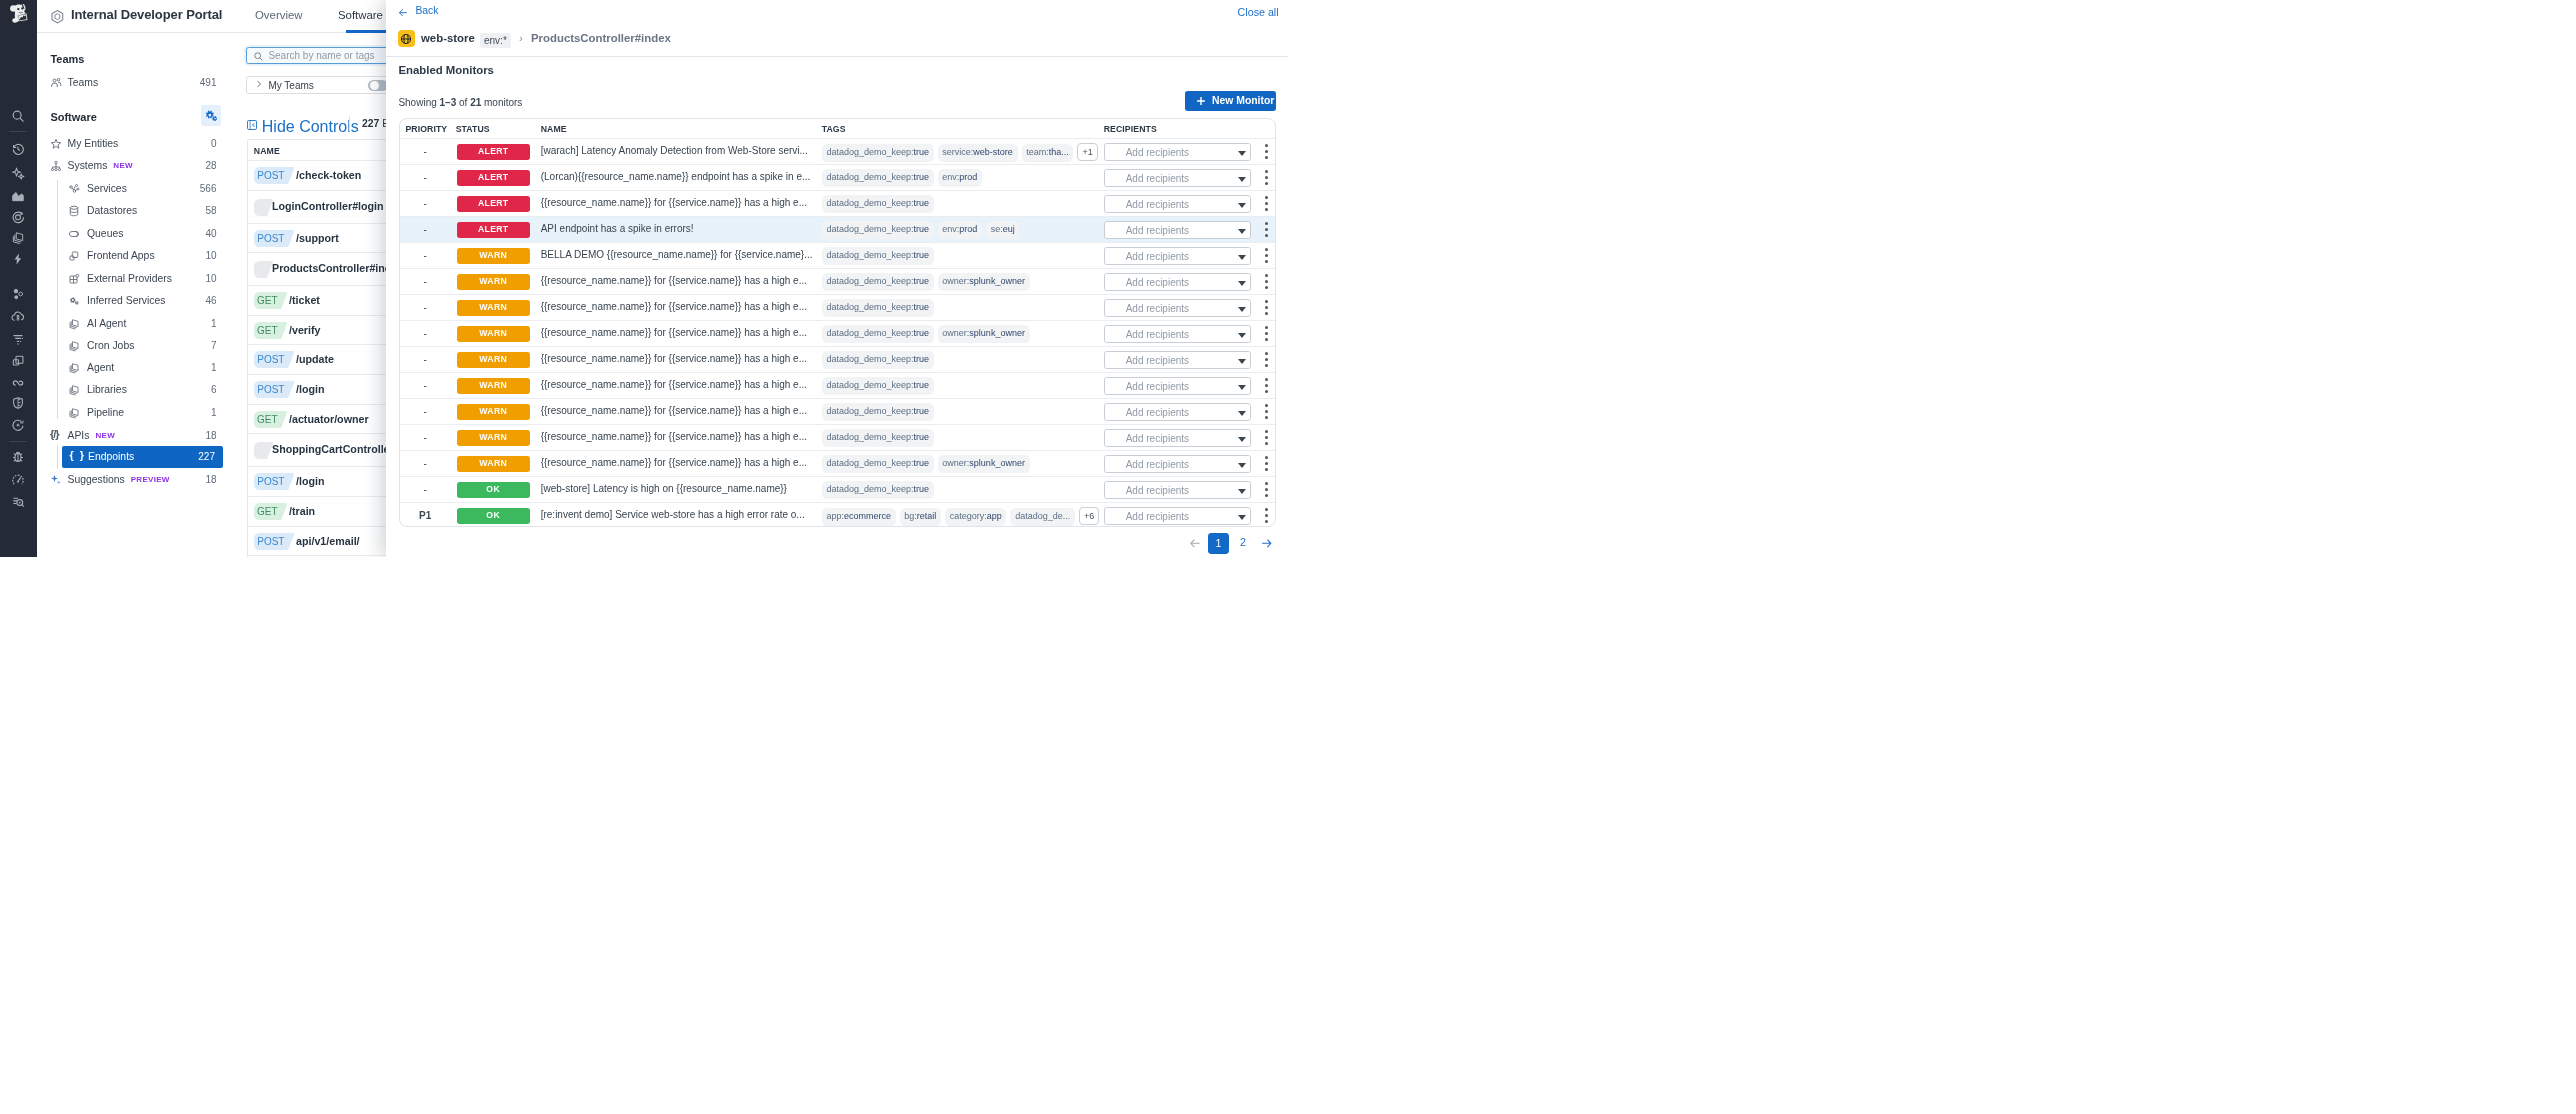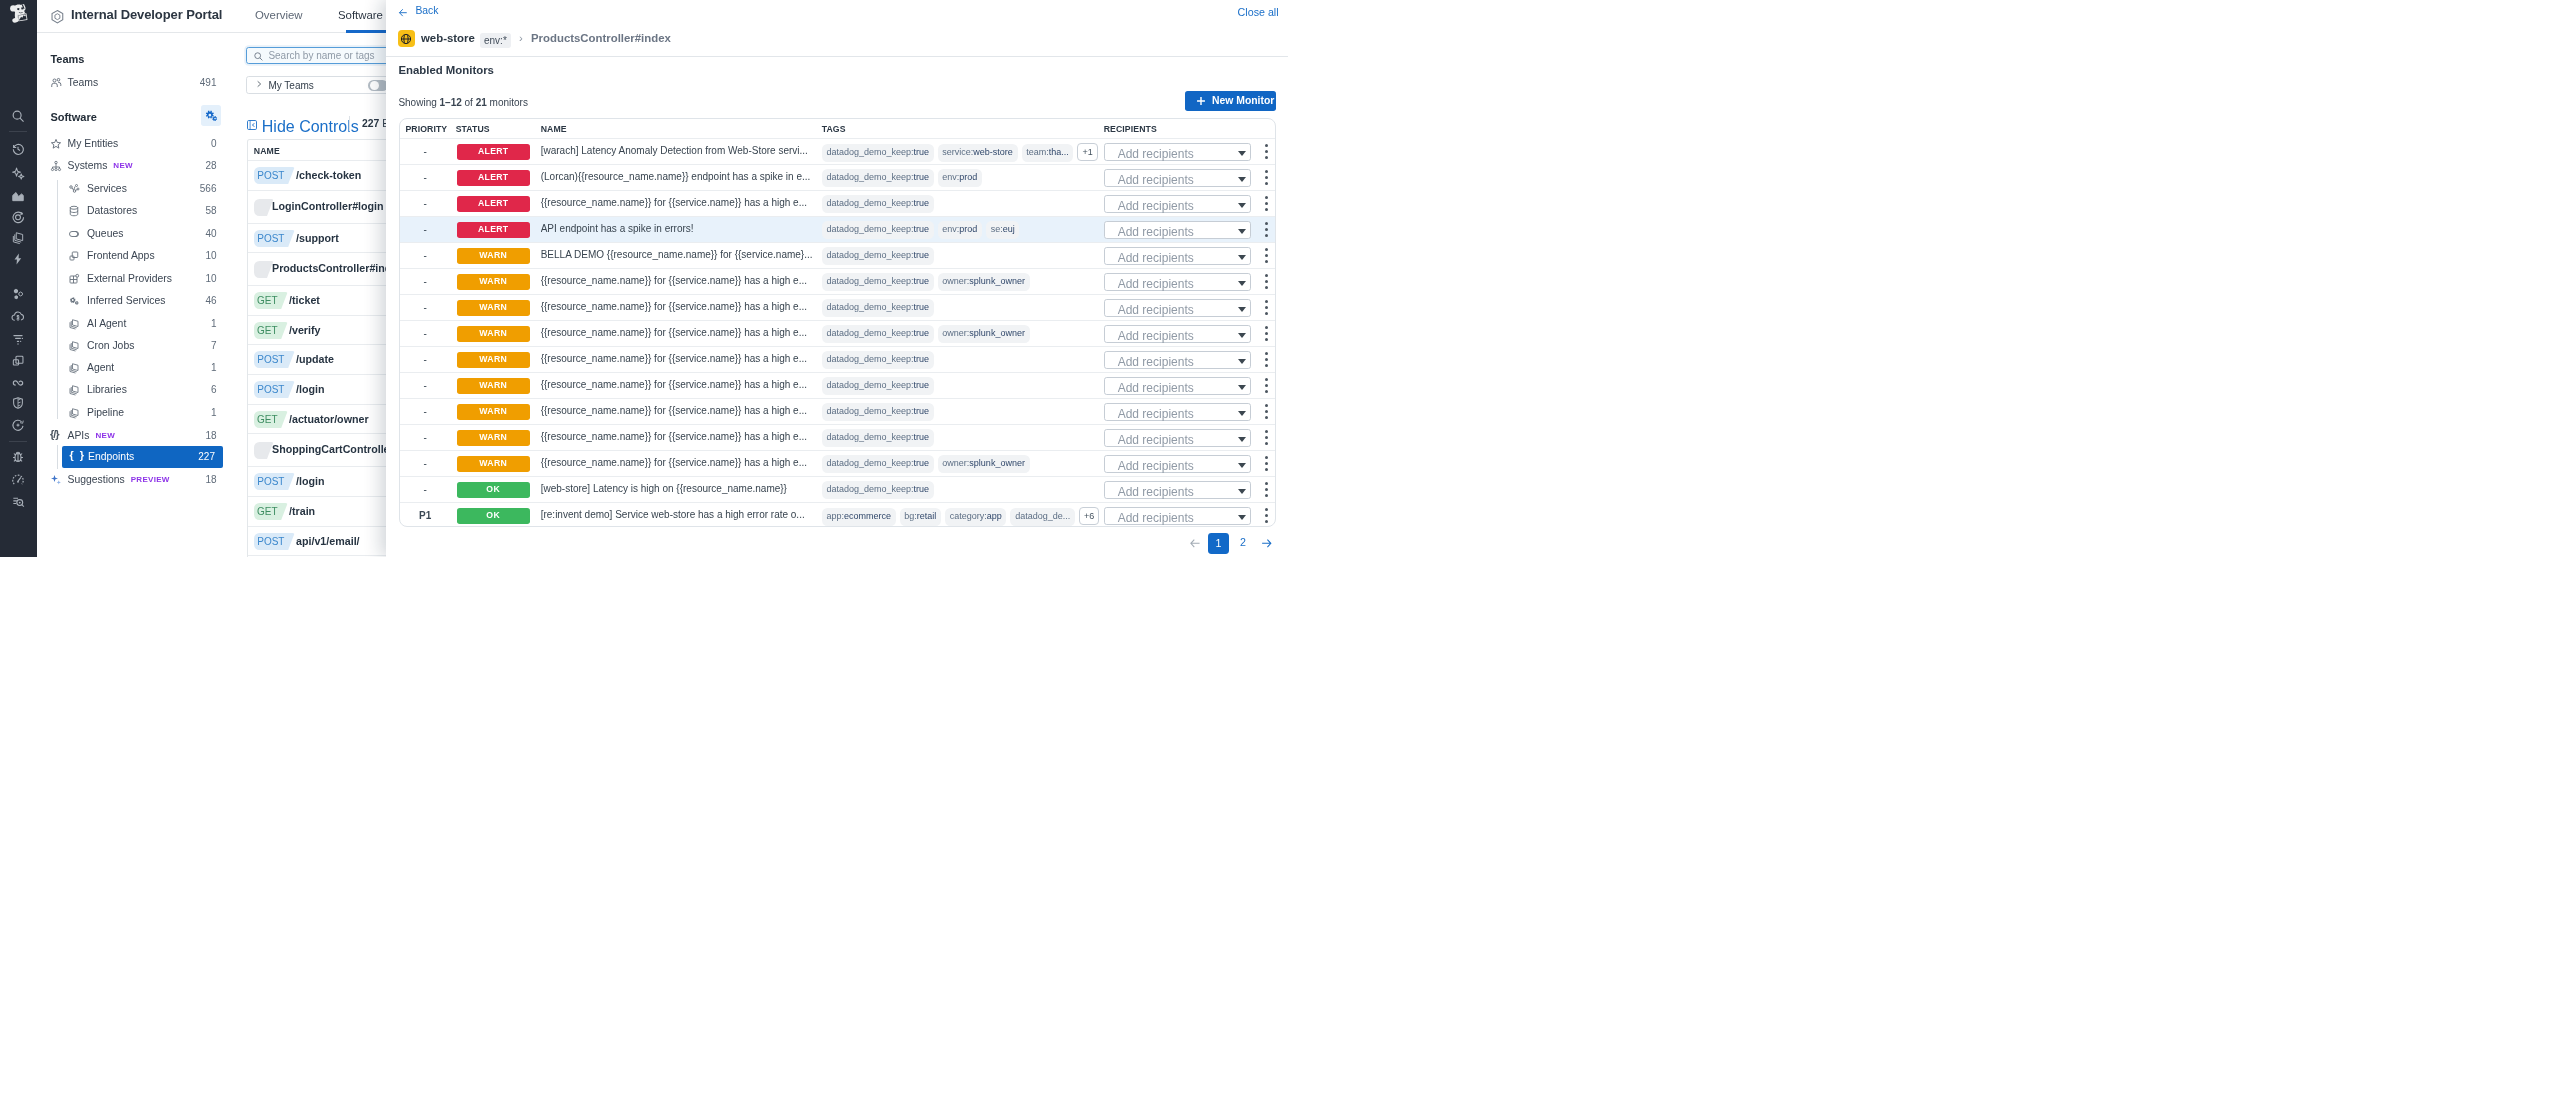--- a/index.html
+++ b/index.html
@@ -85,21 +85,21 @@
 .trow.hl{background:#e8f2fb}
 .pri{position:absolute;left:0;top:0;width:51px;text-align:center;font-size:10px;color:#3a4754;line-height:26px}
 .pill{position:absolute;left:57px;top:5.2px;width:73px;height:15.6px;border-radius:2.7px;text-align:center;color:#fff;font-size:8.7px;font-weight:700;line-height:15.7px;letter-spacing:0.3px}
 .pAL{background:#e0274a}.pWA{background:#f09e00}.pOK{background:#3cb85e}
 .nm{position:absolute;left:141px;top:6.4px;width:272px;font-size:10px;color:#38444f;white-space:nowrap;overflow:hidden}
 .tags{position:absolute;left:422px;top:4.3px;height:17.4px;white-space:nowrap}
 .tag{display:inline-block;height:17.4px;background:#f1f3f5;border-radius:5.4px;font-size:9px;color:#5c6e84;line-height:17.4px;padding:0 4.7px;margin-right:4px}
 .tag b{color:#31486b;font-weight:400}
 .plusn{display:inline-block;height:17.4px;border:0.7px solid #c8cfd7;border-radius:4px;font-size:9px;color:#44525f;line-height:16px;padding:0 4px;background:#fff}
 .sel{position:absolute;left:704px;top:4.3px;width:147px;height:17.4px;border:0.7px solid #c6cdd5;border-radius:2.7px;background:#fff}
-.sel .ph{position:absolute;left:13px;top:2.3px;font-size:12px;color:#909aa6}
+.sel .ph{position:absolute;left:21px;top:2.3px;font-size:10px;color:#909aa6}
 .sel .car{position:absolute;right:4px;top:6.4px;width:0;height:0;border-left:4.6px solid transparent;border-right:4.6px solid transparent;border-top:5.4px solid #3c4750}
 .kebab{position:absolute;left:865px;top:5.4px;width:3.4px;height:16px}
 .kebab i{position:absolute;left:0;width:3.1px;height:3.1px;border-radius:50%;background:#4b555f}
 .kebab i:nth-child(1){top:0}.kebab i:nth-child(2){top:5.8px}.kebab i:nth-child(3){top:11.5px}
 
 #pag{position:absolute;top:533px;height:21.5px;right:16px;color:#1b6fc8}
 #pag .arrL{position:absolute;left:-83px;top:4px;width:12.7px;height:12.7px;color:#a2abb4}
 #pag .p1{position:absolute;left:-64px;top:0;width:21px;height:21px;background:#1269c8;color:#fff;border-radius:3.4px;text-align:center;font-size:10.7px;line-height:21px}
 #pag .p2{position:absolute;left:-32px;top:3.4px;font-size:10.7px}
 #pag .arrR{position:absolute;left:-12px;top:4px;width:12.7px;height:12.7px;color:#1b6fc8}
@@ -494,21 +494,21 @@
         <ellipse cx="12" cy="12" rx="4.2" ry="9.2"></ellipse>
         <path d="M2.8 12 H21.2"></path>
       </svg>
     </div>
   <div id="entname">web-store</div>
   <div id="envtag">env:*</div>
   <div id="crumb">›</div>
   <div id="resname">ProductsController#index</div>
   <div id="ovldiv"></div>
   <div id="emh">Enabled Monitors</div>
-  <div id="showing">Showing <b>1–12</b> of <b>21</b> monitors</div>
+  <div id="showing">Showing <b>1–3</b> of <b>21</b> monitors</div>
   <div id="newmon">
     <svg class="plus" viewBox="0 0 24 24" fill="none" stroke="#fff" stroke-width="3.4">
         <path d="M12 2.5 V21.5 M2.5 12 H21.5"></path>
       </svg>
     <div class="tx">New Monitor</div>
   </div>
   <div id="card">
     <div class="th" style="left:5.7px">PRIORITY</div>
     <div class="th" style="left:56px">STATUS</div>
     <div class="th" style="left:141px">NAME</div>

